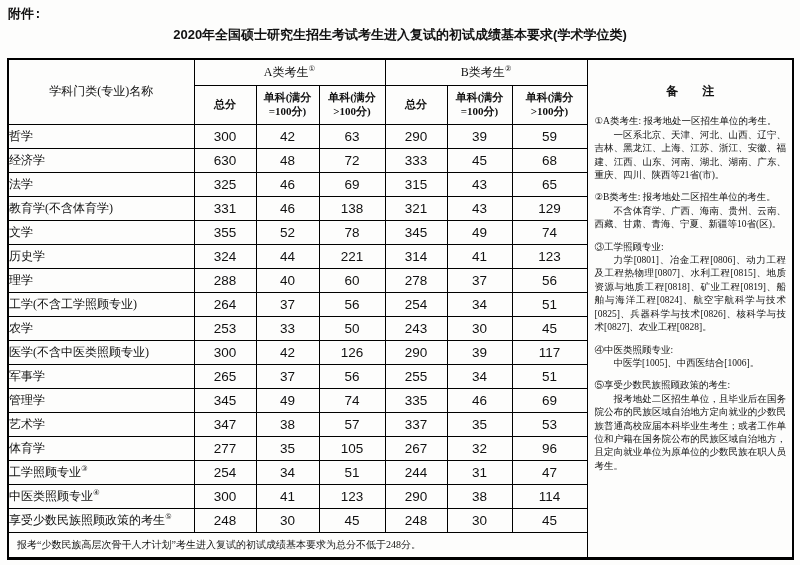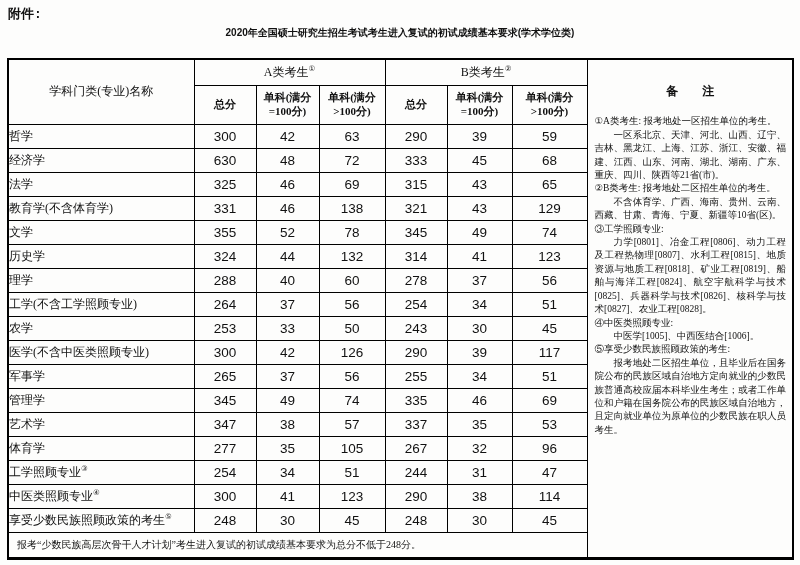--- a/index.html
+++ b/index.html
@@ -11,21 +11,21 @@
   }
   .attachment {
     position:absolute; top:5px; left:8px;
     font-family:Liberation Mono, monospace;
     font-weight:bold; font-size:13px;
   }
   .doc-title {
     position:absolute; top:26px; left:0; right:0;
     text-align:center;
     font-family:"Liberation Sans", sans-serif;
-    font-weight:bold; font-size:10px;
+    font-weight:bold; font-size:13px;
   }
   table.score-table {
     position:absolute; left:7px; top:58px;
     width:787px; border-collapse:collapse; table-layout:fixed;
     border:2px solid #000; border-bottom:3px solid #000;
   }
   .score-table td { border:1px solid #000; padding:0; overflow:hidden; }
   tr.h1 { height:26px; }
   tr.h2 { height:39px; }
   td.group-h, td.subject-h {
@@ -48,21 +48,21 @@
   td.remark-cell {
     vertical-align:top; padding:0 6px 0 7px;
     font-size:9.5px; line-height:13.4px;
   }
   .remark-heading {
     text-align:center; font-weight:bold; font-size:12px;
     margin-top:25px; margin-bottom:17px;
   }
   .rpara { text-align:justify; }
   .rpara.indent { text-indent:2em; }
-  .rpara.gap { margin-top:0; }
+  .rpara.gap { margin-top:9px; }
 </style>
 </head>
 <body>
 
 <div class="attachment">附件:</div>
 <div class="doc-title">2020年全国硕士研究生招生考试考生进入复试的初试成绩基本要求(学术学位类)</div>
 
 <table class="score-table">
   <colgroup>
     <col style="width:186px">
@@ -149,21 +149,21 @@
         <td class="num">52</td>
         <td class="num">78</td>
         <td class="num">345</td>
         <td class="num">49</td>
         <td class="num">74</td>
       </tr>
       <tr class="data-row">
         <td class="label">历史学</td>
         <td class="num">324</td>
         <td class="num">44</td>
-        <td class="num">132</td>
+        <td class="num">221</td>
         <td class="num">314</td>
         <td class="num">41</td>
         <td class="num">123</td>
       </tr>
       <tr class="data-row">
         <td class="label">理学</td>
         <td class="num">288</td>
         <td class="num">40</td>
         <td class="num">60</td>
         <td class="num">278</td>

